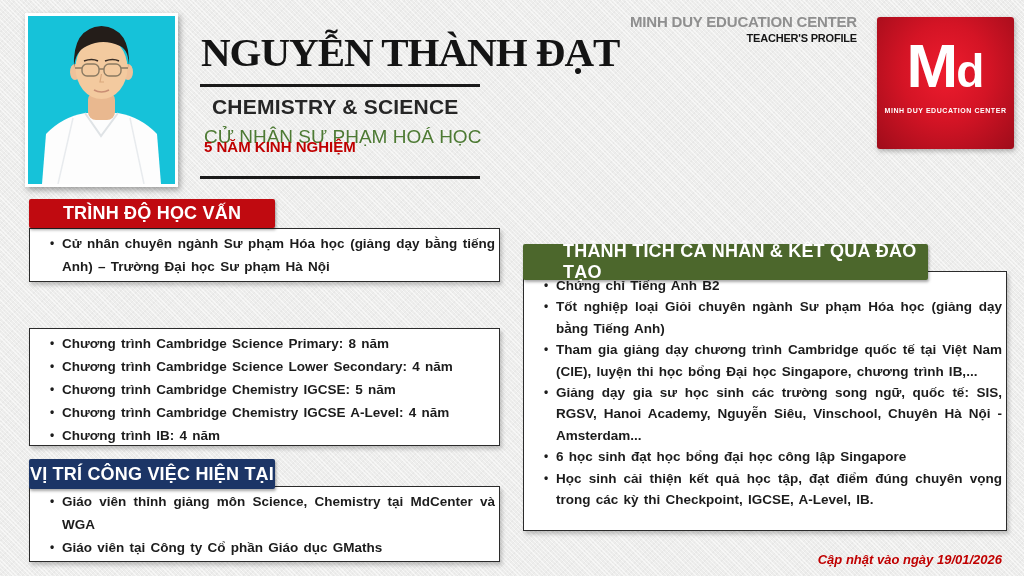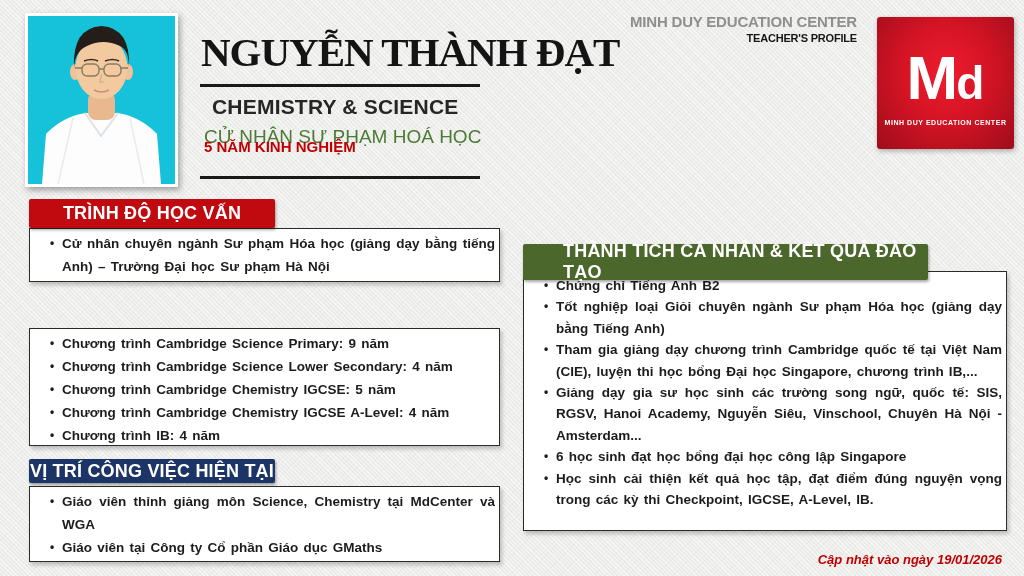--- a/index.html
+++ b/index.html
@@ -34,41 +34,41 @@
   .org{position:absolute;left:500px;top:14px;width:357px;text-align:right;line-height:16px;}
   .org .l1{font-size:15px;font-weight:700;color:#8f8f8f;letter-spacing:-.2px;}
   .org .l2{font-size:11px;font-weight:700;color:#161616;letter-spacing:-.2px;}
   
   .logo{
     position:absolute;left:877px;top:17px;width:137px;height:132px;
     background:radial-gradient(ellipse at 50% 42%, #ee1c2e 0%, #d41425 45%, #9e0c1a 100%);
     border-radius:3px;box-shadow:1px 2px 5px rgba(0,0,0,.3);
     color:#fff;text-align:center;
   }
-  .logo .mono{line-height:1;margin-top:30px;font-weight:700;}
+  .logo .mono{line-height:1;margin-top:18px;font-weight:700;}
   .logo .mono .m{font-size:62px;letter-spacing:-2px;}
   .logo .mono .d{font-size:46px;}
   .logo .cap{margin-top:10px;font-size:7px;font-weight:700;letter-spacing:.55px;}
   
   .sec-head{
     position:absolute;height:29px;box-sizing:border-box;
     color:#fff;font-size:18px;font-weight:700;letter-spacing:.2px;
     display:flex;align-items:center;justify-content:center;
     border-radius:2px;box-shadow:1px 2px 3px rgba(0,0,0,.35);z-index:2;
   }
   .sec-box{
     position:absolute;background:#fff;border:1.5px solid #2b2b2b;box-sizing:border-box;
     box-shadow:2px 3px 4px rgba(0,0,0,.22);z-index:1;
     padding:3px 0 0 0;
   }
   .h-red{left:29px;top:199px;width:246px;background:#c00a10;}
   .b-edu{left:29px;top:228px;width:471px;height:54px;}
   .h-orange{left:29px;top:299px;width:246px;background:#c0571c;}
   .b-exp{left:29px;top:328px;width:471px;height:118px;}
-  .h-blue{left:29px;top:459px;width:246px;height:24px;background:#1c3566;}
+  .h-blue{left:29px;top:459px;width:246px;height:30px;background:#1c3566;}
   .b-pos{left:29px;top:486px;width:471px;height:76px;}
   .h-green{left:523px;top:244px;width:405px;height:36px;background:#4c672c;padding-left:40px;}
   .b-ach{left:523px;top:271px;width:484px;height:260px;}
   
   .bl{display:flex;color:#1c1c1c;font-weight:700;font-size:13.5px;line-height:23px;word-spacing:1.5px;}
   .b-ach .bl{line-height:21.4px;}
   .bl .dot{flex:0 0 20px;margin-left:12px;text-align:center;font-size:12px;}
   .bl .txt{flex:1;padding-right:4px;text-align:justify;}
   
   .updated{
@@ -130,21 +130,21 @@
   <div class="sec-box b-edu">
     <div class="bl">
         <span class="dot">•</span>
         <span class="txt">Cử nhân chuyên ngành Sư phạm Hóa học (giảng dạy bằng tiếng Anh) – Trường Đại học Sư phạm Hà Nội</span>
       </div>
   </div>
 
   <div class="sec-box b-exp">
     <div class="bl">
         <span class="dot">•</span>
-        <span class="txt">Chương trình Cambridge Science Primary:  9 năm</span>
+        <span class="txt">Chương trình Cambridge Science Primary:  8 năm</span>
       </div>
     <div class="bl">
         <span class="dot">•</span>
         <span class="txt">Chương trình Cambridge Science Lower Secondary:  4 năm</span>
       </div>
     <div class="bl">
         <span class="dot">•</span>
         <span class="txt">Chương trình Cambridge Chemistry IGCSE: 5 năm</span>
       </div>
     <div class="bl">
@@ -186,19 +186,19 @@
     <div class="bl">
         <span class="dot">•</span>
         <span class="txt">Giảng dạy gia sư học sinh các trường song ngữ, quốc tế: SIS, RGSV, Hanoi Academy, Nguyễn Siêu, Vinschool,  Chuyên Hà Nội - Amsterdam...</span>
       </div>
     <div class="bl">
         <span class="dot">•</span>
         <span class="txt">6 học sinh đạt học bổng đại học công lập Singapore</span>
       </div>
     <div class="bl">
         <span class="dot">•</span>
-        <span class="txt">Học sinh cải thiện kết quả học tập, đạt điểm đúng nguyện vọng trong các kỳ thi Checkpoint,  IGCSE, A-Level, IB.</span>
+        <span class="txt">Học sinh cải thiện kết quả học tập, đạt điểm đúng chuyên vọng trong các kỳ thi Checkpoint,  IGCSE, A-Level, IB.</span>
       </div>
   </div>
 
   <div class="updated">Cập nhật vào ngày 19/01/2026</div>
 
 </div>
 
 </body></html>

